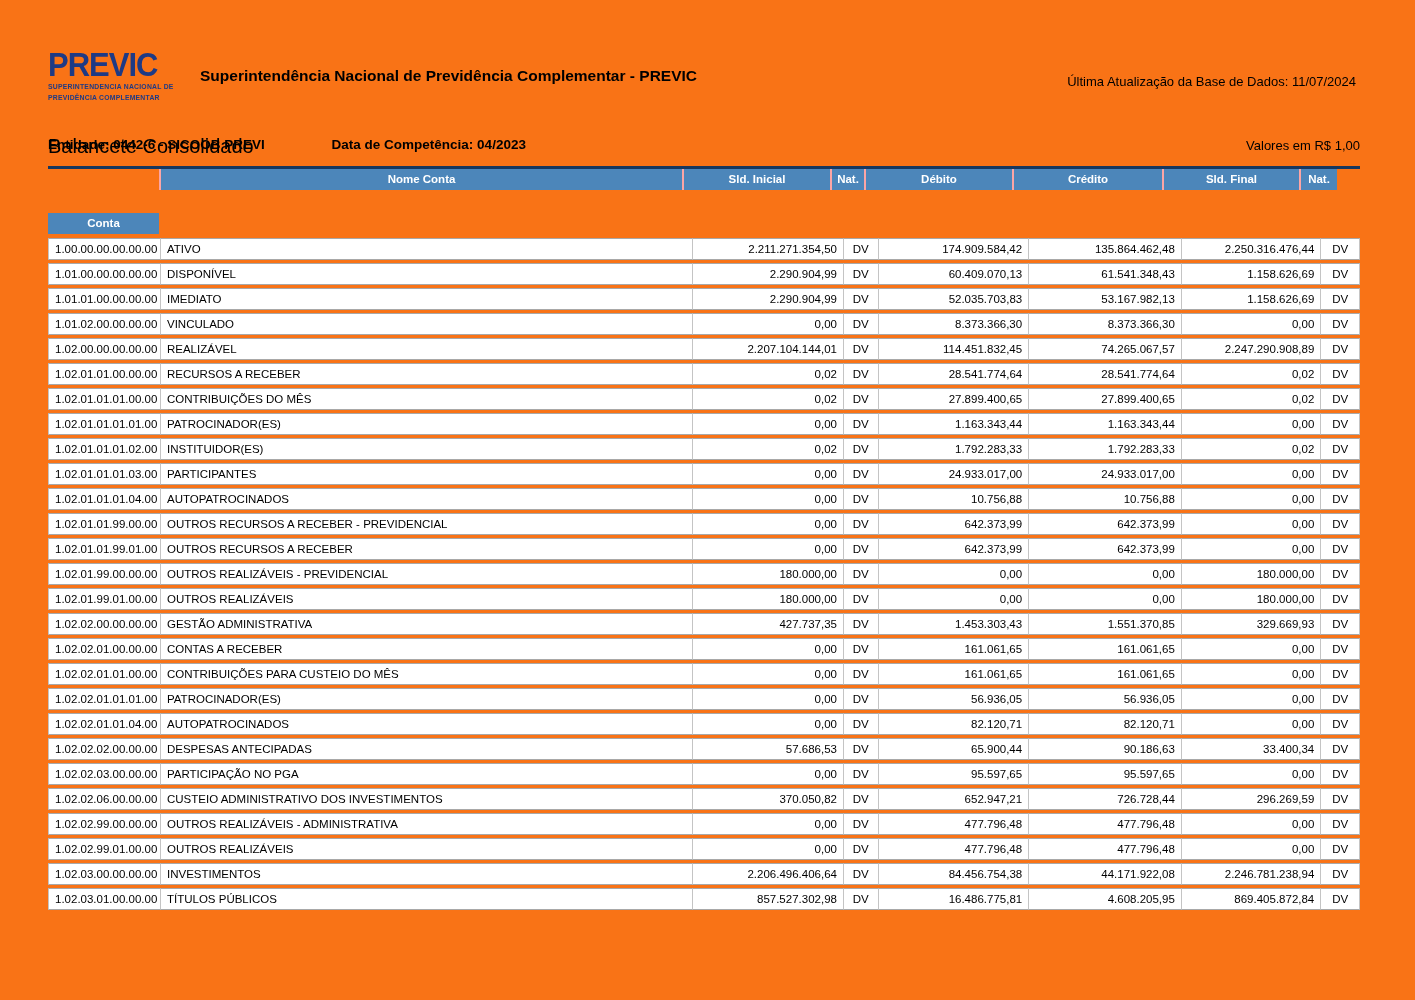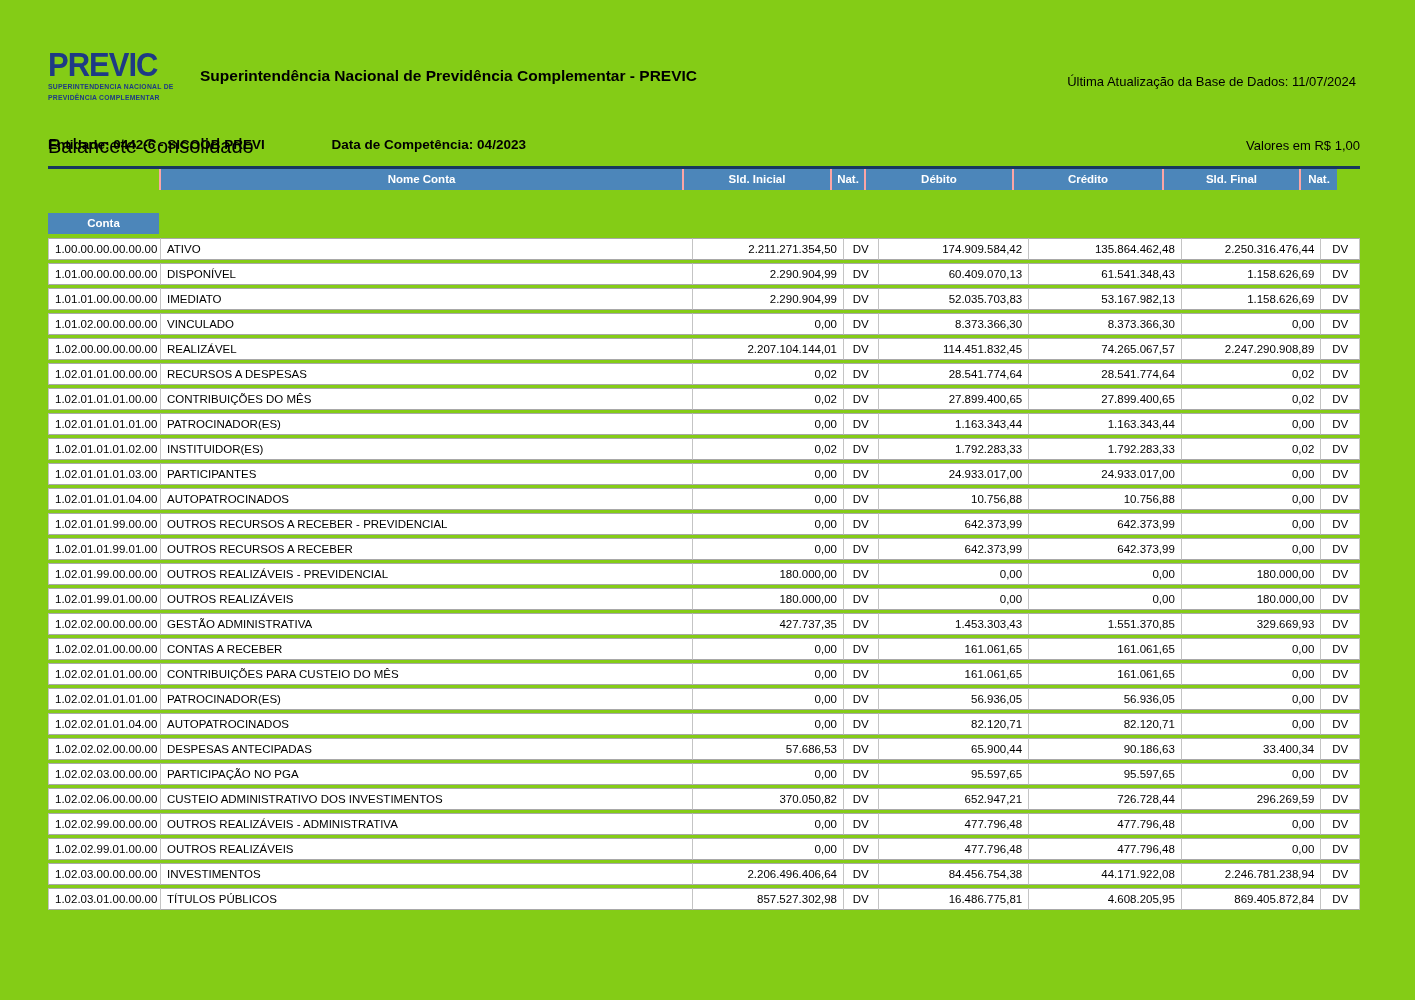--- a/index.html
+++ b/index.html
@@ -7,21 +7,21 @@
     margin: 0;
     padding: 0;
     background: #ffffff;
     font-family: "Liberation Sans", "DejaVu Sans", sans-serif;
     color: #000;
   }
   .page {
     position: relative;
     width: 1415px;
     height: 1000px;
-    background: #84cc16;
+    background: #f97316;
     overflow: hidden;
   }
 
   
   .logo {
     position: absolute;
     left: 48px;
     top: 49px;
     width: 150px;
     color: var(--logo-navy, #1E3A85);
@@ -231,21 +231,21 @@
             <td class="col-nome">REALIZÁVEL</td>
             <td class="col-num">2.207.104.144,01</td>
             <td class="col-nat">DV</td>
             <td class="col-num">114.451.832,45</td>
             <td class="col-num">74.265.067,57</td>
             <td class="col-num">2.247.290.908,89</td>
             <td class="col-nat">DV</td>
           </tr>
           <tr>
             <td class="col-conta">1.02.01.01.00.00.00</td>
-            <td class="col-nome">RECURSOS A DESPESAS</td>
+            <td class="col-nome">RECURSOS A RECEBER</td>
             <td class="col-num">0,02</td>
             <td class="col-nat">DV</td>
             <td class="col-num">28.541.774,64</td>
             <td class="col-num">28.541.774,64</td>
             <td class="col-num">0,02</td>
             <td class="col-nat">DV</td>
           </tr>
           <tr>
             <td class="col-conta">1.02.01.01.01.00.00</td>
             <td class="col-nome">CONTRIBUIÇÕES DO MÊS</td>

